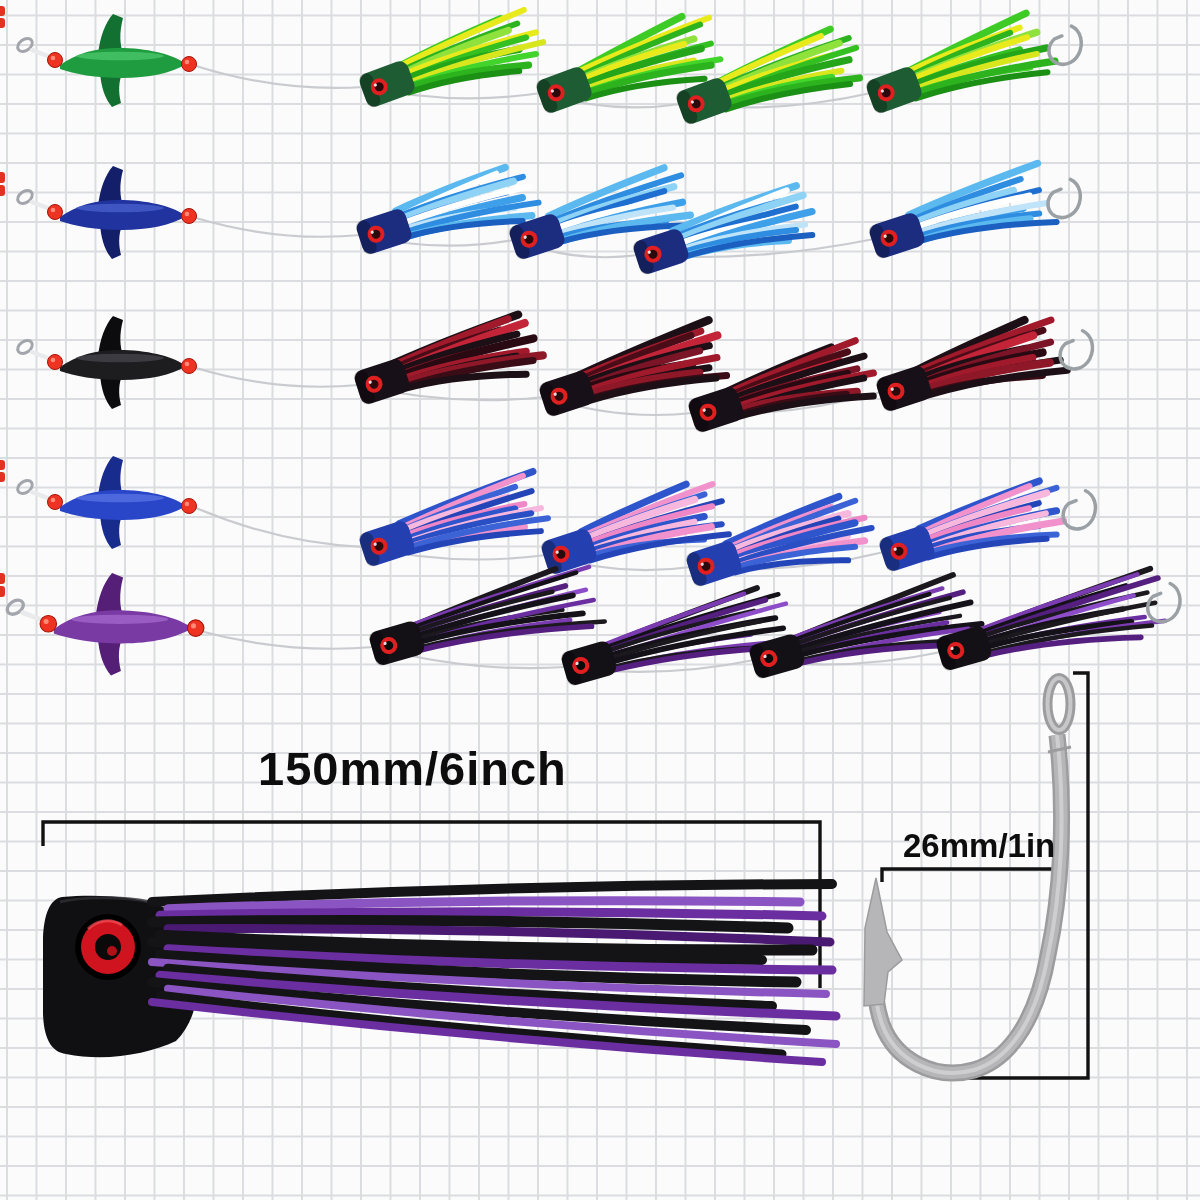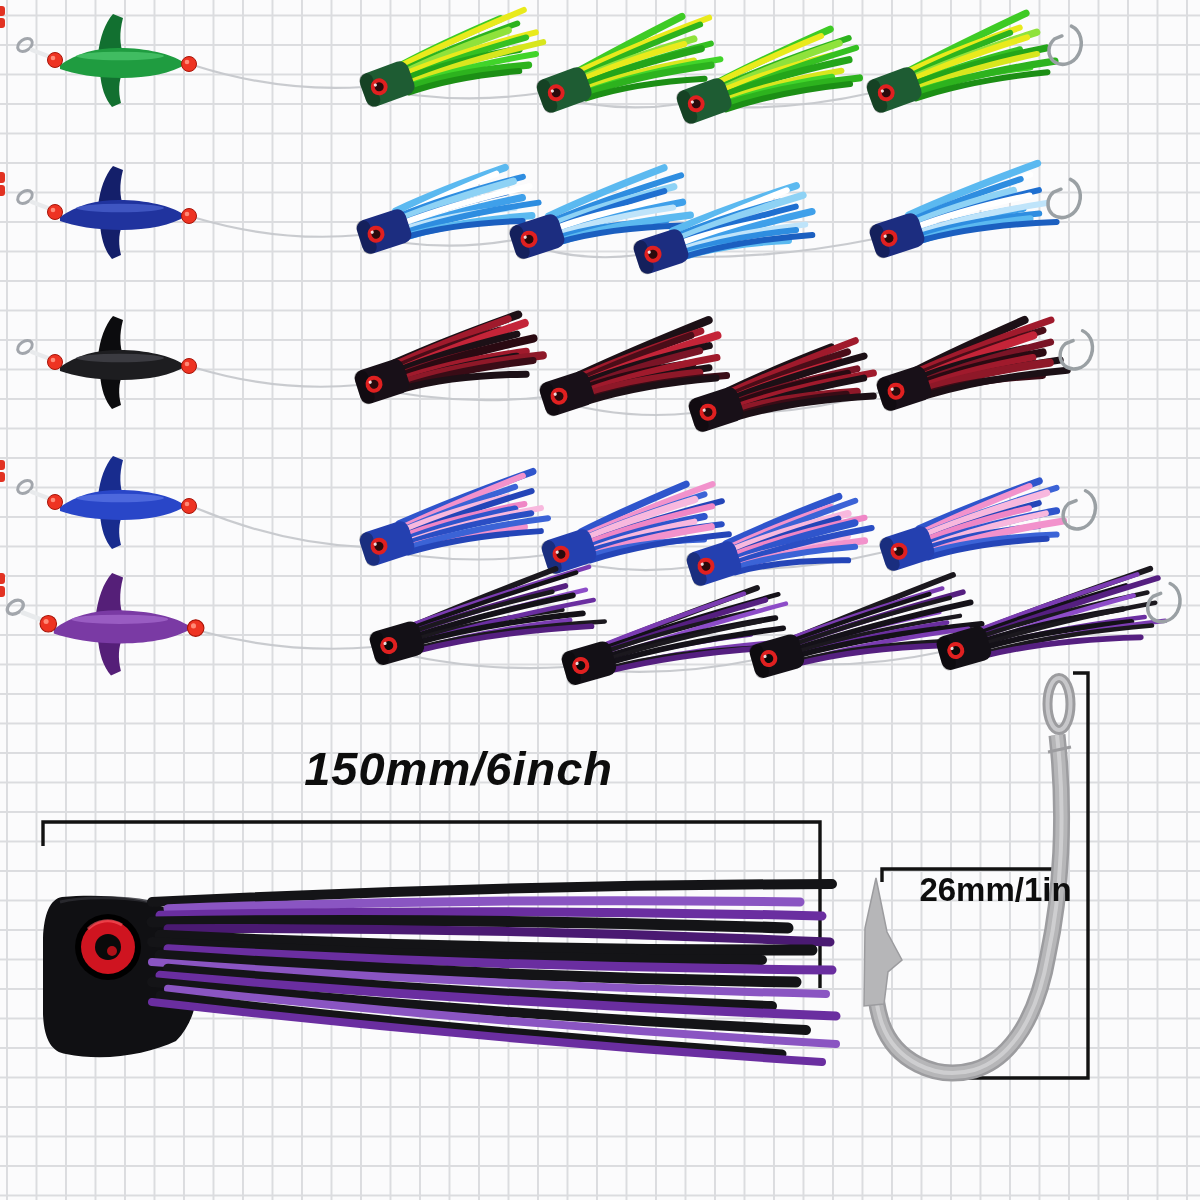--- a/index.html
+++ b/index.html
@@ -11,22 +11,22 @@
       linear-gradient(to bottom, #dbdcdf 1.5px, transparent 1.5px);
     background-size:29.5px 29.5px;
     background-position:6px 14.5px;
     font-family:"Liberation Sans", sans-serif;
   }
   .stage svg{position:absolute;left:0;top:0;}
   .lbl{
     position:absolute;font-weight:bold;color:#0d0d0d;
     font-family:"Liberation Sans", sans-serif;white-space:nowrap;
   }
-  #label-size{left:258px;top:741px;width:355px;text-align:right;font-size:47px;letter-spacing:1px;font-style:italic;}
-  #label-hw{left:903px;top:827px;width:185px;text-align:center;font-size:33px;margin-top:44px;}
+  #label-size{left:258px;top:741px;width:355px;text-align:left;font-size:47px;letter-spacing:1px;}
+  #label-hw{left:903px;top:827px;width:185px;text-align:left;font-size:33px;}
   #label-hh{left:1094px;top:855px;font-size:36px;line-height:37px;text-align:left;}
   #label-hh span{display:block;}
 </style>
 </head>
 <body>
 
 <div class="stage">
   <svg id="scene" width="1200" height="1200" viewBox="0 0 1200 1200">
       <g>
         <rect x="-3" y="6" width="8" height="10" rx="3" fill="#e23222"></rect>

